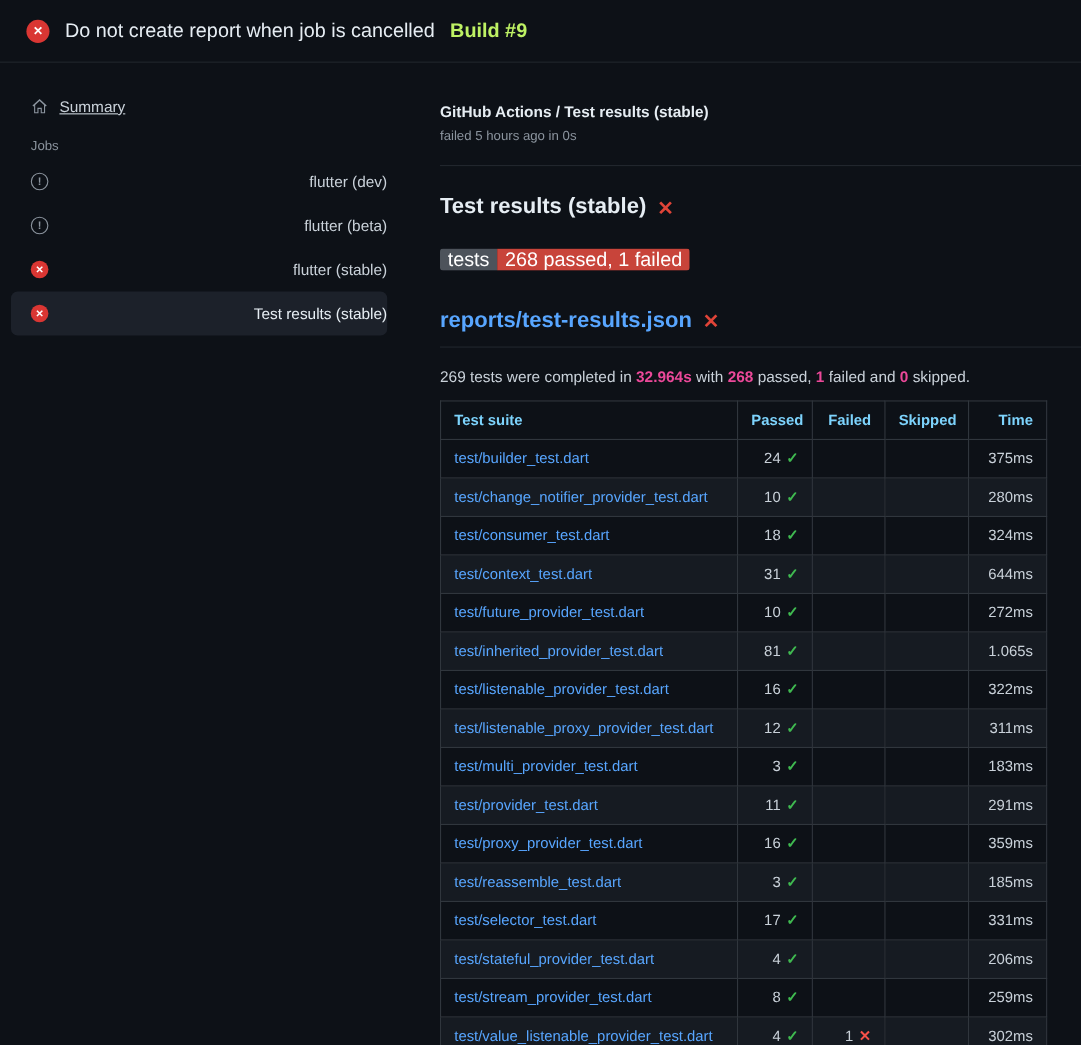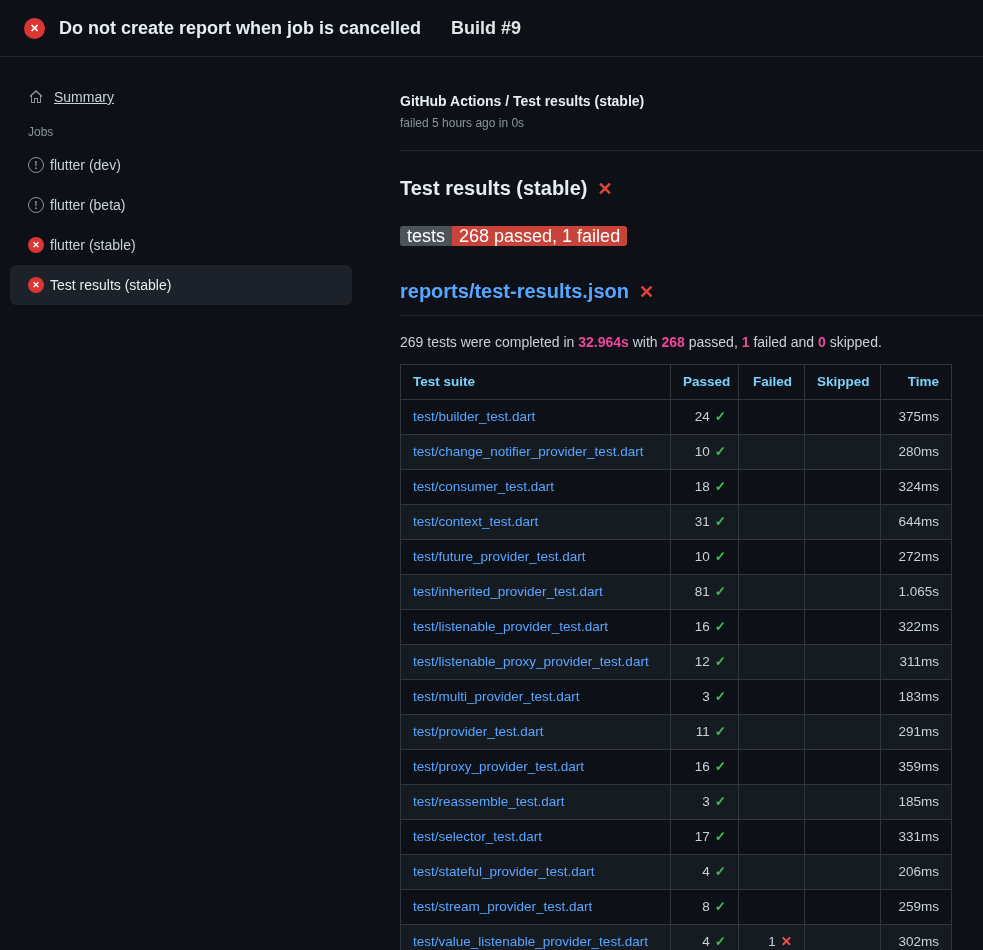--- a/index.html
+++ b/index.html
@@ -20,42 +20,42 @@
     padding: 0 24px;
     border-bottom: 1px solid #21262d;
   }
   .big-fail-dot {
     width: 21px; height: 21px; border-radius: 50%;
     background: #da3633; color: #ffffff;
     display: flex; align-items: center; justify-content: center;
     font-size: 11px; font-weight: bold; flex-shrink: 0;
   }
   .big-fail-dot::before { content: "✕"; }
-  .run-title { font-size: 18px; font-weight: 700; color: #e6edf3; white-space: nowrap; }
-  .build-no  { font-size: 18px; font-weight: 600; color: #e5e5e5; white-space: nowrap; margin-left: 16px; }
+  .run-title { font-size: 18px; font-weight: 400; color: #e6edf3; white-space: nowrap; }
+  .build-no  { font-size: 18px; font-weight: 600; color: #bef264; white-space: nowrap; }
 
   
   .layout { display: flex; align-items: flex-start; }
   .sidebar { width: 376px; flex-shrink: 0; padding-top: 26px; }
   .main    { flex: 1; padding: 36px 32px 0 24px; }
 
   
   .summary-item {
     display: flex; align-items: center; gap: 10px;
     padding: 6px 0 6px 28px; color: #c9d1d9; cursor: pointer; text-decoration: underline;
   }
   .summary-item svg { display: block; }
   .jobs-heading {
     margin: 14px 0 6px 28px;
     font-size: 12px; color: #8b949e;
   }
   .job-item {
-    display: flex; align-items: center; gap: 6px;
+    display: flex; align-items: center; gap: 26px;
     height: 40px; margin: 0 24px 0 10px; padding-left: 18px;
-    border-radius: 6px; cursor: pointer; color: #c9d1d9;
+    border-radius: 6px; cursor: pointer; color: #c9d1d9; justify-content: space-between;
   }
   .job-item.selected { background: #1c212a; color: #e6edf3; }
   .status-dot {
     width: 16px; height: 16px; border-radius: 50%; flex-shrink: 0;
     display: flex; align-items: center; justify-content: center;
     font-weight: bold;
   }
   .status-dot.neutral {
     border: 1.5px solid #8b949e; color: #8b949e; font-size: 10px;
   }

